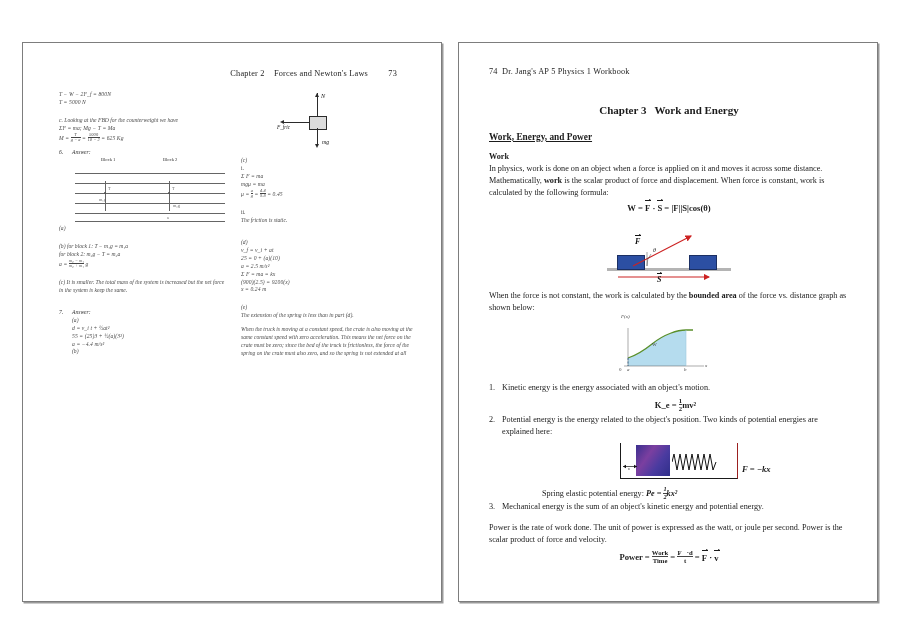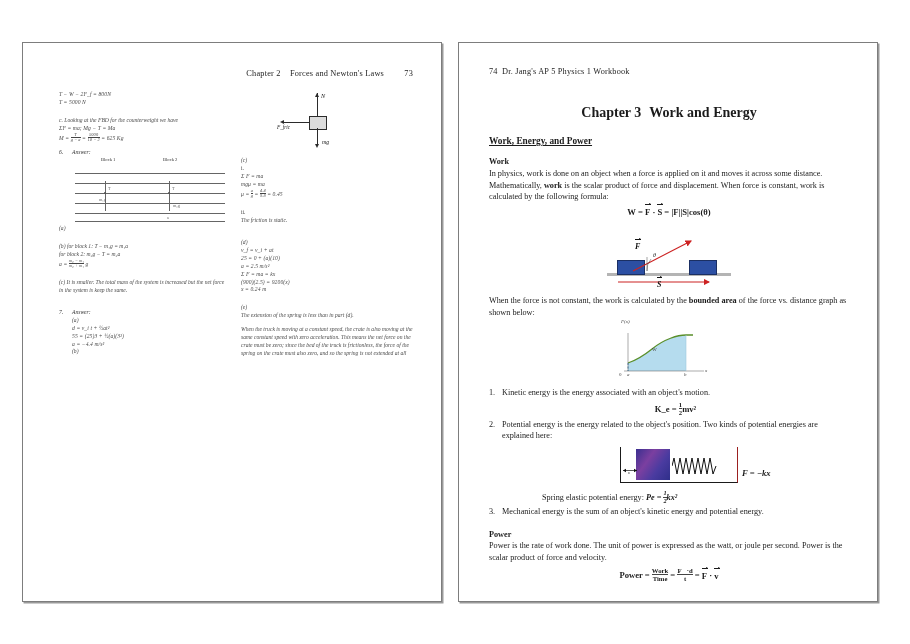--- a/index.html
+++ b/index.html
@@ -31,21 +31,21 @@
   .page-right { left: 458px; top: 42px; width: 420px; height: 560px; }
 
   
   .run-head {
     position: absolute;
     font-size: 8.3px;
     letter-spacing: .2px;
     color: #1d1d1d;
     white-space: nowrap;
   }
-  .lp-head { right: 28px; top: 26px; }
+  .lp-head { right: 44px; top: 26px; }
   .lp-head .chap { margin-right: 7px; }
   .lp-head .pgnum { margin-left: 18px; }
 
   .col {
     position: absolute;
     font-size: 5.6px;
     line-height: 1.42;
     color: #333;
   }
   .col-a { left: 36px; top: 48px; width: 168px; }
@@ -124,21 +124,21 @@
   .rp-body {
     position: absolute;
     left: 30px; top: 48px; width: 360px;
     font-size: 8.2px;
     line-height: 1.45;
     color: #1b1b1b;
   }
   .chap-title {
     text-align: center;
     font-weight: bold;
-    font-size: 14px;
+    font-size: 11px;
     margin: 12px 0 12px 0;
   }
   .chap-title .sp { display: inline-block; width: 8px; }
   .sec-head {
     font-weight: bold;
     font-size: 9.3px;
     margin: 0 0 7px 0;
     text-decoration: underline;
   }
   .sub-head {
@@ -487,21 +487,20 @@
           </div>
         </li>
         <li>
           <span class="mk">3.</span>
           <span>Mechanical energy is the sum of an object's kinetic energy and potential energy.</span>
         </li>
       </ul>
 
       <div style="height:8px"></div>
 
-      <div class="sub-head">Power</div>
       <p class="para">Power is the rate of work done. The unit of power is expressed as the watt, or joule per second. Power is the scalar product of force and velocity.</p>
       <div class="formula">
         <span>Power  = </span><span class="frac"><span class="num">Work</span><span class="den">Time</span></span><span> = </span><span class="frac"><span class="num">F⃗·d</span><span class="den">t</span></span><span> = </span><span class="vecr">F</span><span> · </span><span class="vecr">v</span>
       </div>
 
     </div>
   </div>
 
 </div>
 

